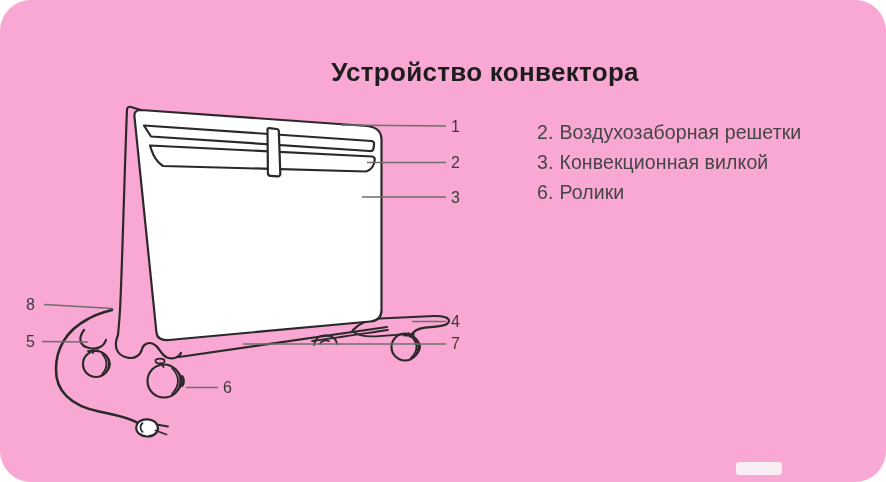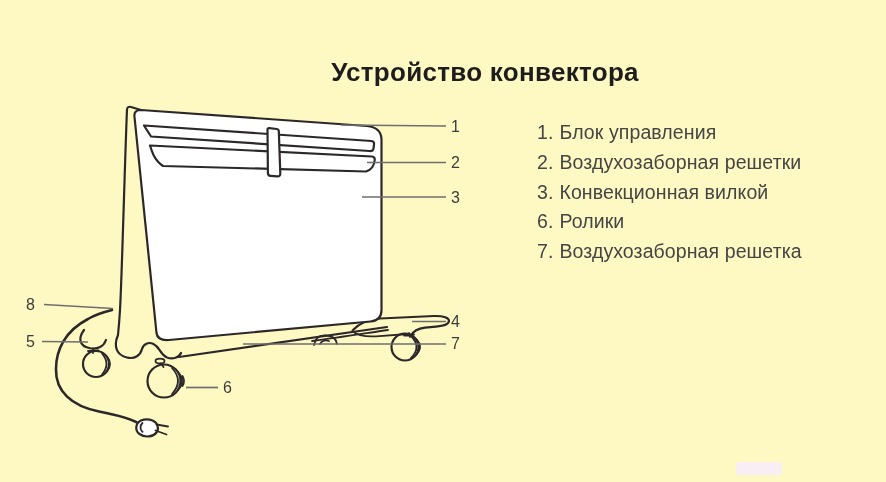--- a/index.html
+++ b/index.html
@@ -4,23 +4,24 @@
 <style>
   html, body {
     margin: 0;
     padding: 0;
     background: #ffffff;
   }
   .page {
     position: relative;
     width: 886px;
     height: 482px;
-    background: #fef9c3;
+    background: #f9a8d4;
     overflow: hidden;
     font-family: "Liberation Sans", sans-serif;
+    border-radius: 31px;
   }
   .page-title {
     position: absolute;
     top: 40px;
     left: 485px;
     transform: translateX(-50%);
     font-size: 26px;
     font-weight: bold;
     letter-spacing: 0.3px;
     color: #1d1d1d;
@@ -136,31 +137,25 @@
       <text class="callout-num" x="451" y="327">4</text>
       <text class="callout-num" x="451" y="349">7</text>
       <text class="callout-num" x="223" y="393">6</text>
       <text class="callout-num" x="26" y="347">5</text>
       <text class="callout-num" x="26" y="310">8</text>
     </g>
   </svg>
 
   <div class="legend">
     <div class="legend-item">
-      <span class="num">1.</span><span>Блок управления</span>
-    </div>
-    <div class="legend-item">
       <span class="num">2.</span><span>Воздухозаборная решетки</span>
     </div>
     <div class="legend-item">
       <span class="num">3.</span><span>Конвекционная вилкой</span>
     </div>
     <div class="legend-item">
       <span class="num">6.</span><span>Ролики</span>
     </div>
-    <div class="legend-item">
-      <span class="num">7.</span><span>Воздухозаборная решетка</span>
-    </div>
   </div>
 
   <div class="watermark"></div>
 
 </div>
 
 </body></html>

